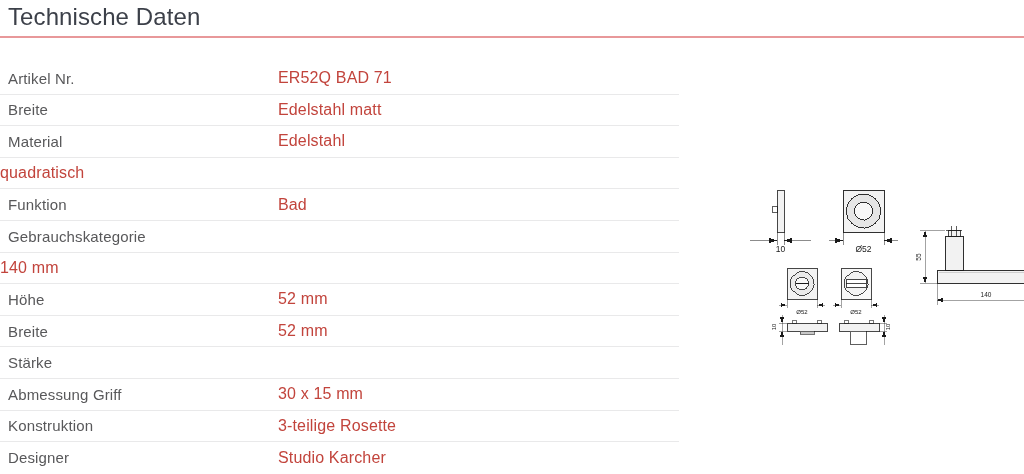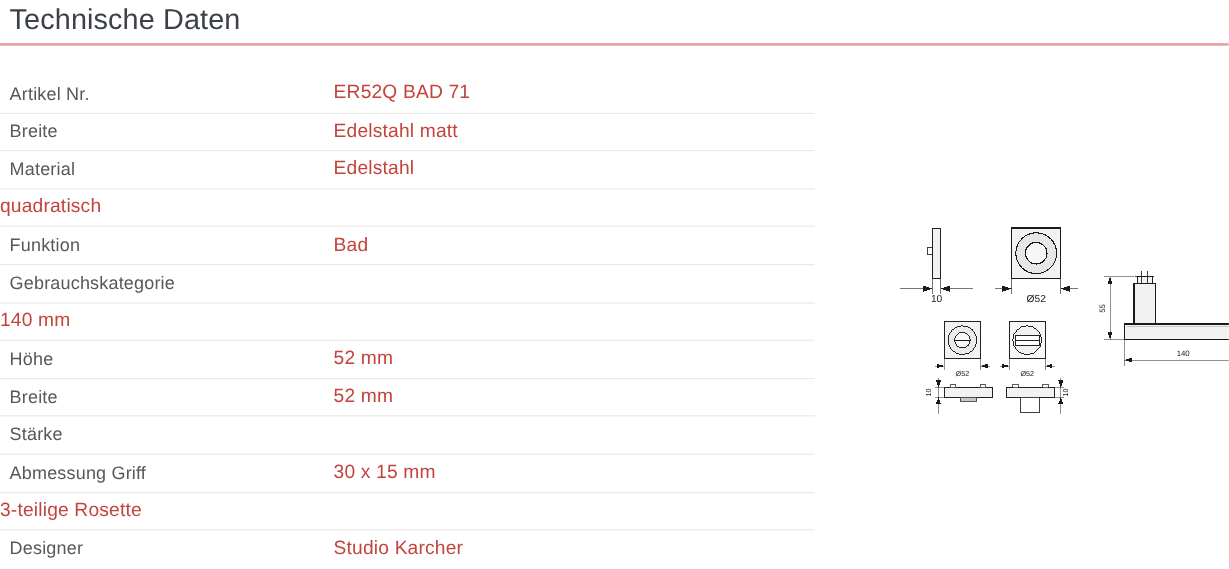--- a/index.html
+++ b/index.html
@@ -106,20 +106,21 @@
         <div class="spec-value">52 mm</div>
       </div>
       <div class="spec-row">
         <div class="spec-label">Stärke</div>
       </div>
       <div class="spec-row">
         <div class="spec-label">Abmessung Griff</div>
         <div class="spec-value">30 x 15 mm</div>
       </div>
       <div class="spec-row">
+        <div class="spec-label">Konstruktion</div>
         <div class="spec-value">3-teilige Rosette</div>
       </div>
       <div class="spec-row">
         <div class="spec-label">Designer</div>
         <div class="spec-value">Studio Karcher</div>
       </div>
     </div>
 
   <div class="drawing">
     <svg width="334" height="210" viewBox="0 0 334 210" xmlns="http://www.w3.org/2000/svg">

